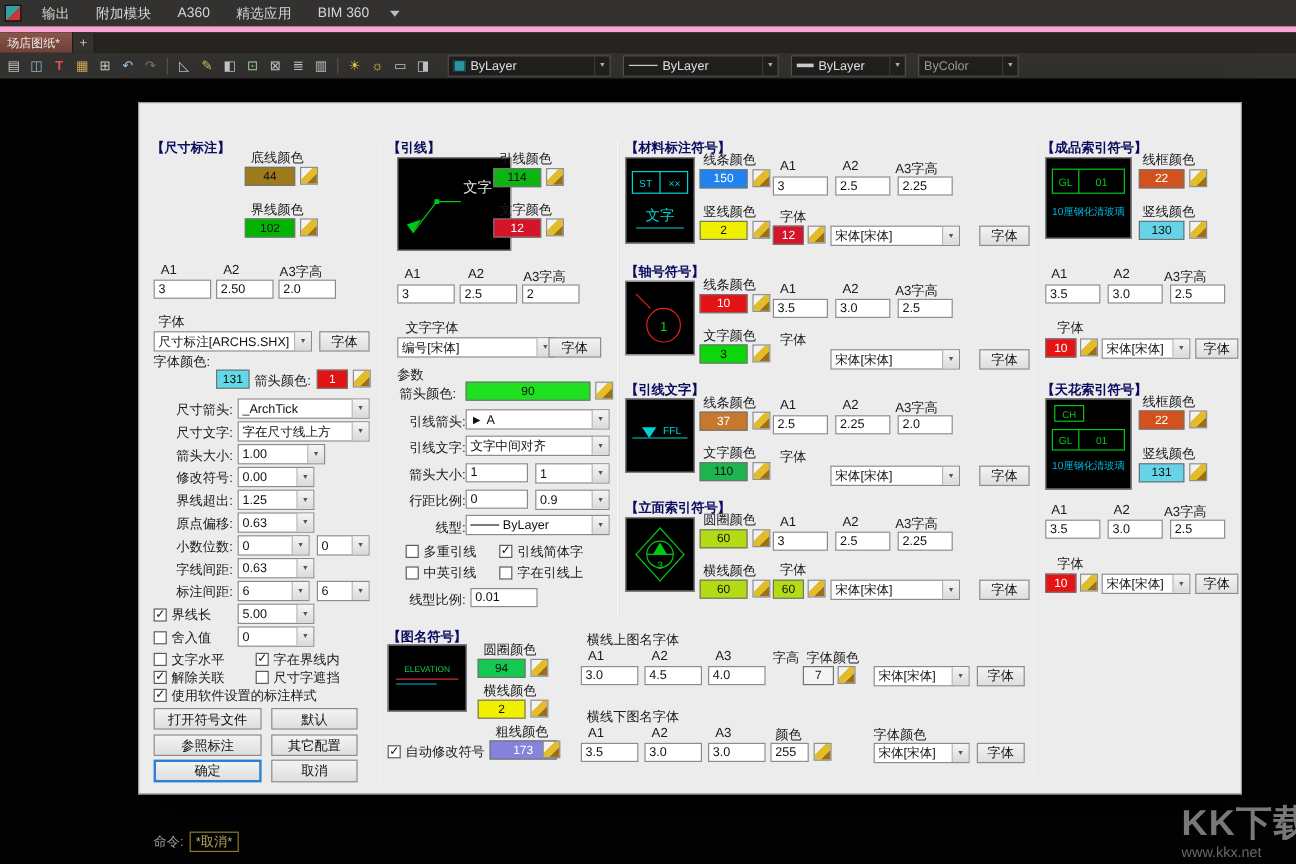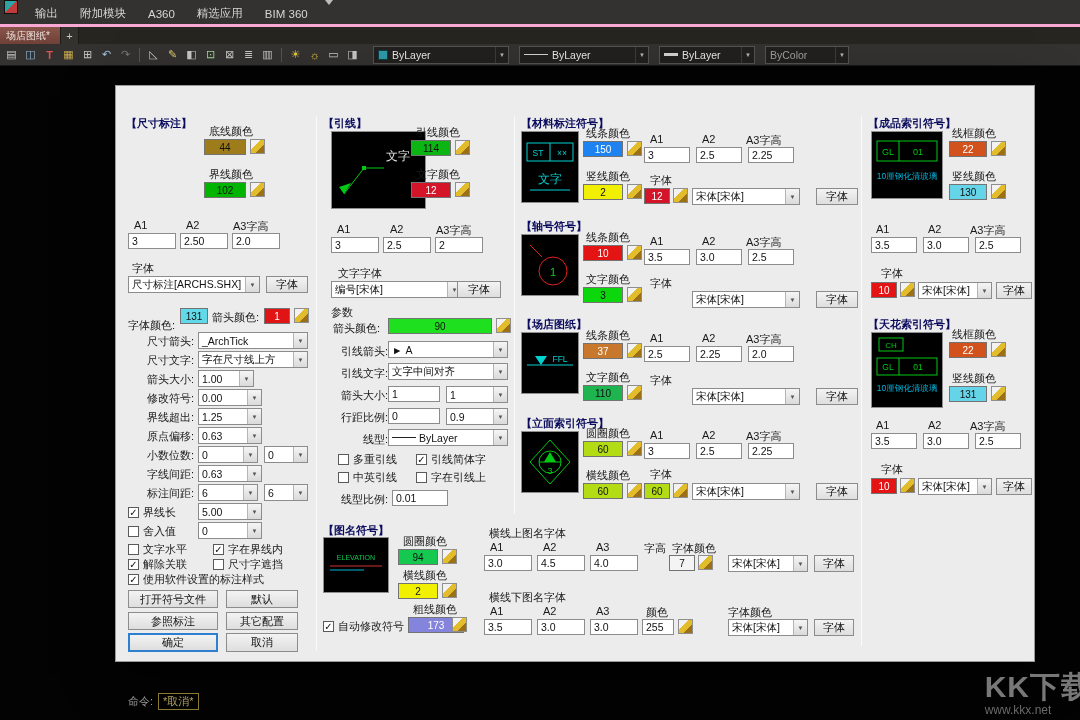--- a/index.html
+++ b/index.html
@@ -1,20 +1,20 @@
 <!DOCTYPE html>
 <html><head>
 <meta charset="utf-8">
 <style>
 *{margin:0;padding:0;box-sizing:border-box}
 html,body{width:1080px;height:720px;overflow:hidden}
 body{font-family:"Liberation Sans",sans-serif;background:#000;position:relative}
 .screen{position:absolute;inset:0;background:#050505}
 
-.menubar{position:absolute;left:0;top:0;width:1080px;height:27px;background:#343230;display:flex;align-items:flex-start;padding-left:4px;border-bottom:3px solid #f9a8d4}
+.menubar{position:absolute;left:0;top:0;width:1080px;height:27px;background:#343230;display:flex;align-items:center;padding-left:4px;border-bottom:5px solid #f9a8d4}
 .appicon{width:14px;height:14px;margin-right:6px;background:linear-gradient(135deg,#2fa3a3 50%,#c23b3b 50%);border:1px solid #111}
 .menu-item{color:#d6d6d6;font-size:11.5px;padding:0 11px;height:27px;display:flex;align-items:center;white-space:nowrap}
 .menu-caret{width:0;height:0;border-left:4px solid transparent;border-right:4px solid transparent;border-top:5px solid #bdbdbd;margin-left:6px}
 .tabbar{position:absolute;left:0;top:27px;width:1080px;height:17px;background:#26251f;display:flex;align-items:stretch}
 .ftab{background:linear-gradient(#8a554a,#6e4038);color:#f0e6e2;font-size:10px;display:flex;align-items:center;padding:0 10px 0 6px;border-right:1px solid #1c1b18;max-width:70px;overflow:hidden;white-space:nowrap}
 .ftab-add{width:18px;display:flex;align-items:center;justify-content:center;color:#c9c9c9;font-size:11px;background:#33322c;border-right:1px solid #1c1b18}
 .toolbar{position:absolute;left:0;top:44px;width:1080px;height:22px;background:#343230;display:flex;align-items:center;gap:2px;padding:0 3px;border-bottom:1px solid #1a1918}
 .ticon{width:17px;height:17px;display:flex;align-items:center;justify-content:center;font-size:11px;color:#c6c6c6;flex:0 0 auto}
 .tsep{width:1px;height:14px;background:#565452;margin:0 3px;flex:0 0 auto}
 .tcombo{height:18px;background:#21201e;border:1px solid #555351;color:#e6e6e6;font-size:10.5px;display:flex;align-items:center;padding:0 0 0 4px;gap:4px;flex:0 0 auto;overflow:hidden;white-space:nowrap}
@@ -149,42 +149,42 @@
     <span class="lbl" style="left:117px;top:133px">A3字高</span>
     <div class="inp" style="left:12px;top:147px;width:48px">3</div>
     <div class="inp" style="left:64px;top:147px;width:48px">2.50</div>
     <div class="inp" style="left:116px;top:147px;width:48px">2.0</div>
     <span class="lbl" style="left:16px;top:175px">字体</span>
     <div class="combo" style="left:12px;top:190px;width:132px">
         <span class="ct">尺寸标注[ARCHS.SHX]</span>
         <span class="ca"></span>
       </div>
     <div class="btn" style="left:150px;top:190px;width:42px;height:17px">字体</div>
-    <span class="lbl" style="left:12px;top:232px">字体颜色:</span>
+    <span class="lbl" style="left:12px;top:208px">字体颜色:</span>
     <div class="sw dk" style="left: 64px; top: 222px; width: 28px; background: rgb(98, 217, 232);">
         <span>131</span>
       </div>
     <span class="lbl" style="left:96px;top:224px">箭头颜色:</span>
     <div class="sw" style="left: 148px; top: 222px; width: 26px; background: rgb(224, 20, 20);">
         <span>1</span>
       </div>
     <span class="pick" style="left:178px;top:222px"></span>
 
     <span class="rlbl" style="left:12px;top:248px">尺寸箭头:</span>
     <div class="combo" style="left:82px;top:246px;width:110px">
         <span class="ct">_ArchTick</span>
         <span class="ca"></span>
       </div>
     <span class="rlbl" style="left:12px;top:267px">尺寸文字:</span>
     <div class="combo" style="left:82px;top:265px;width:110px">
         <span class="ct">字在尺寸线上方</span>
         <span class="ca"></span>
       </div>
     <span class="rlbl" style="left:12px;top:286px">箭头大小:</span>
-    <div class="combo" style="left:82px;top:284px;width:56px">
+    <div class="combo" style="left:82px;top:284px;width:73px">
         <span class="ct">1.00</span>
         <span class="ca"></span>
       </div>
     <span class="rlbl" style="left:12px;top:305px">修改符号:</span>
     <div class="combo" style="left:82px;top:303px;width:64px">
         <span class="ct">0.00</span>
         <span class="ca"></span>
       </div>
     <span class="rlbl" style="left:12px;top:324px">界线超出:</span>
     <div class="combo" style="left:82px;top:322px;width:64px">
@@ -481,21 +481,21 @@
     <div class="inp" style="left:528px;top:163px;width:46px">3.5</div>
     <div class="inp" style="left:580px;top:163px;width:46px">3.0</div>
     <div class="inp" style="left:632px;top:163px;width:46px">2.5</div>
     <span class="lbl" style="left:534px;top:190px">字体</span>
     <div class="combo" style="left:576px;top:205px;width:108px">
         <span class="ct">宋体[宋体]</span>
         <span class="ca"></span>
       </div>
     <div class="btn" style="left:700px;top:205px;width:42px;height:17px">字体</div>
 
-    <span class="sect" style="left:405px;top:231px">【场店图纸】</span>
+    <span class="sect" style="left:405px;top:231px">【引线文字】</span>
     <div class="prev" style="left:405px;top:246px;width:58px;height:62px">
       <svg width="56" height="60" viewBox="0 0 56 60">
         <path d="M13 23 h12 l-6 9 Z" fill="#00d2d2"></path>
         <line x1="5" y1="32" x2="51" y2="32" stroke="#00d2d2"></line>
         <text x="38" y="29" fill="#00d2d2" font-size="8.5" text-anchor="middle">FFL</text>
       </svg>
     </div>
     <span class="lbl" style="left:470px;top:242px">线条颜色</span>
     <div class="sw" style="left: 467px; top: 257px; width: 40px; background: rgb(200, 120, 45);">
         <span>37</span>

